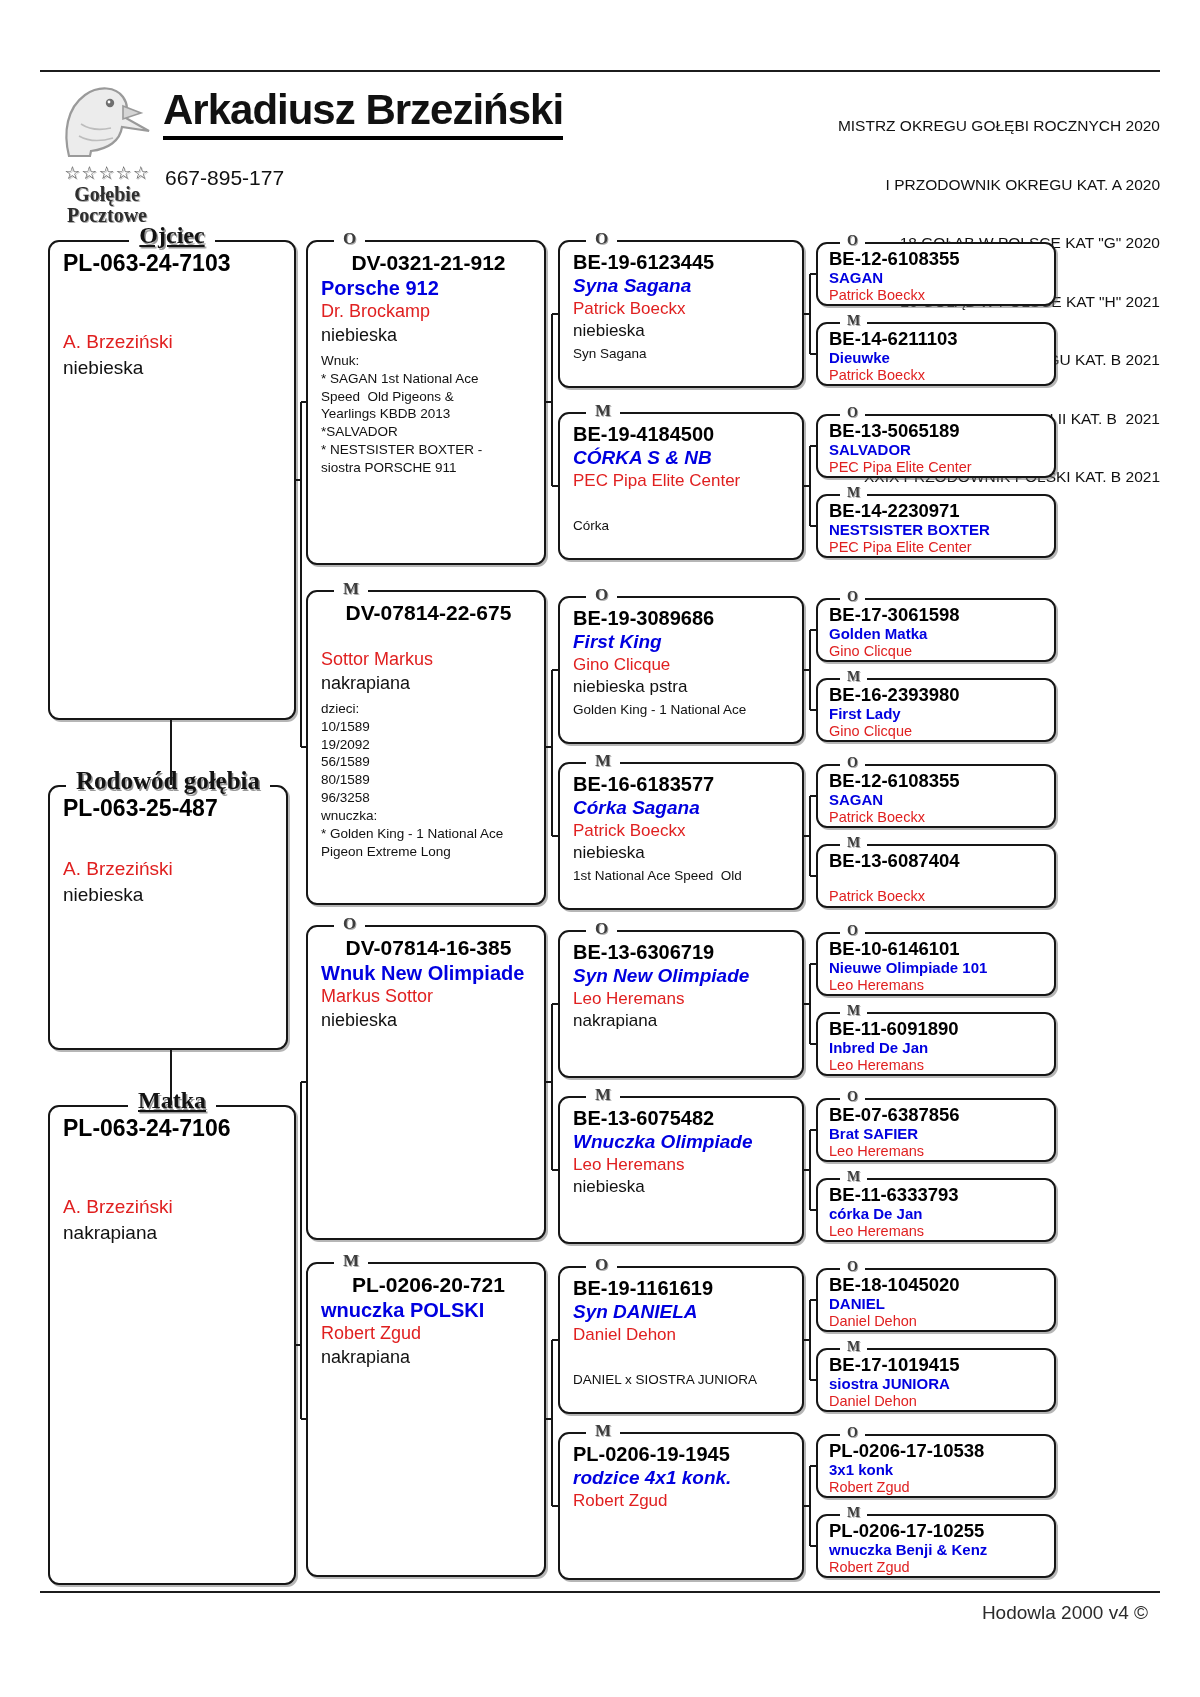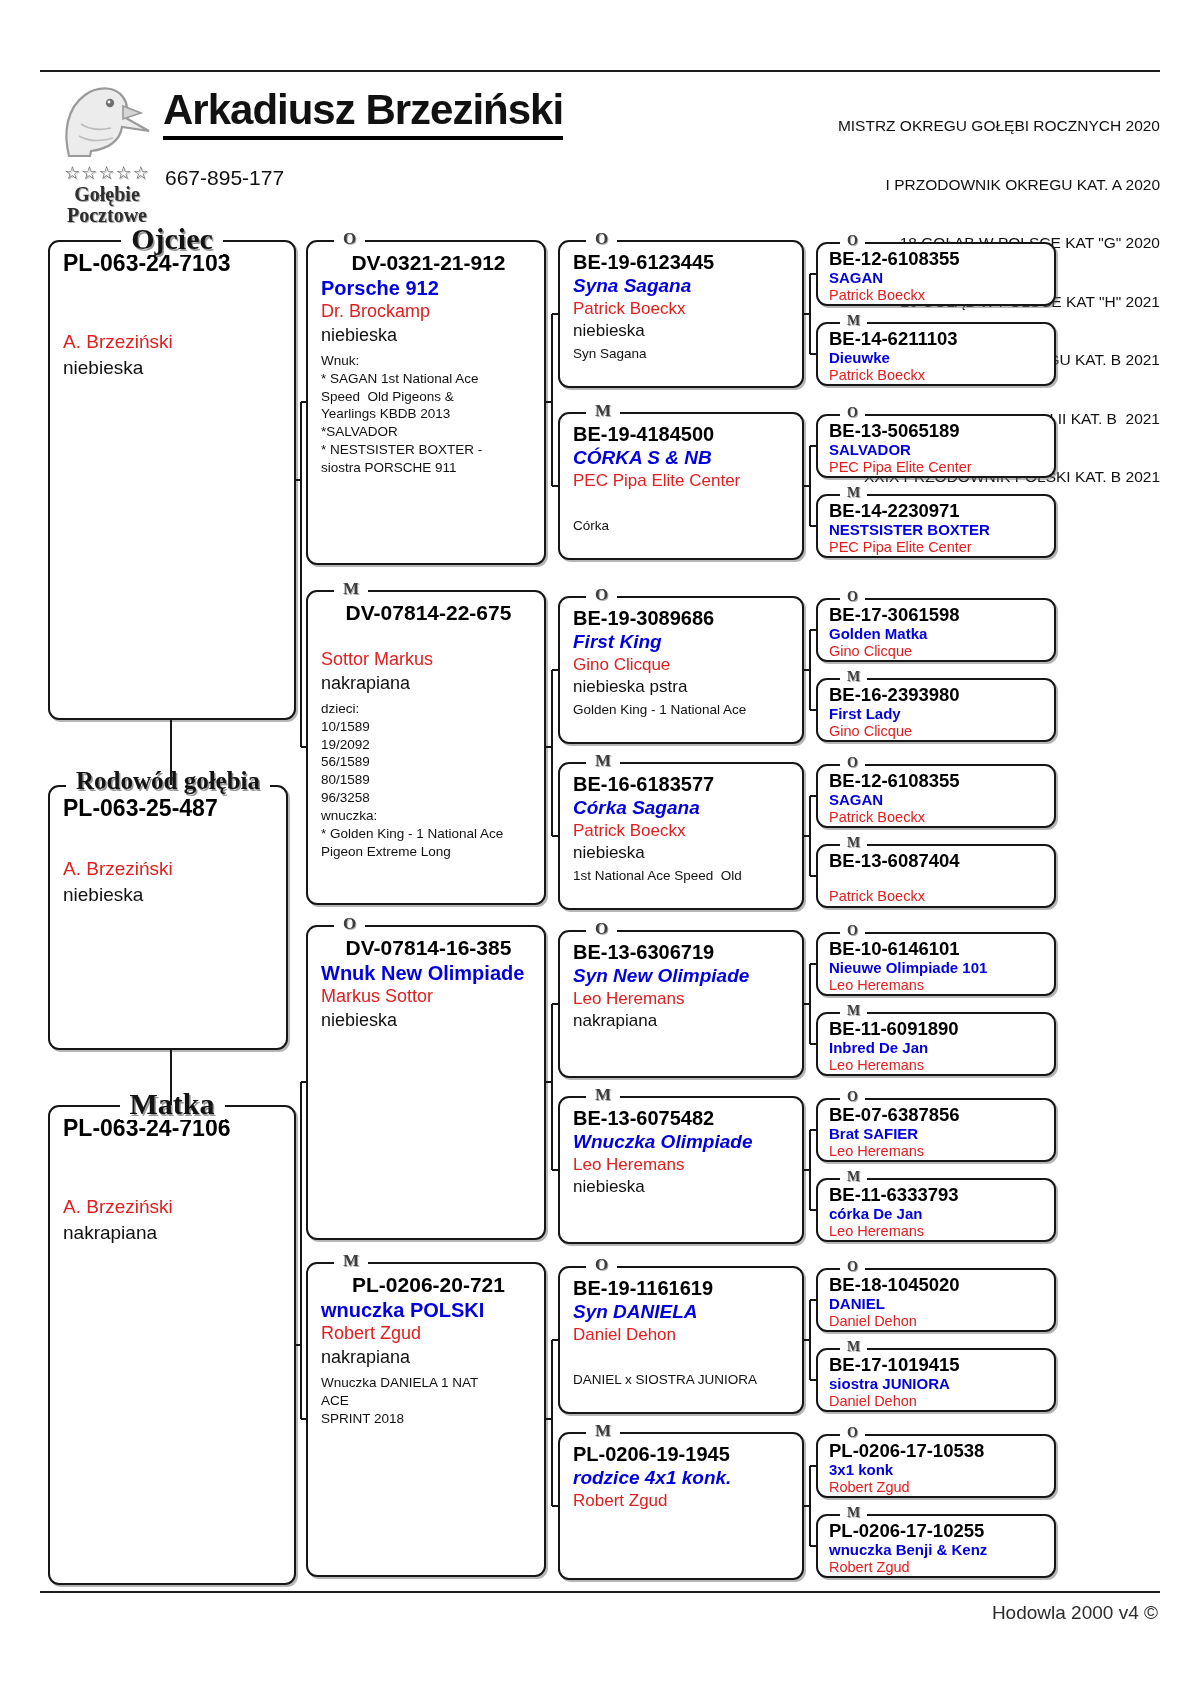--- a/index.html
+++ b/index.html
@@ -16,21 +16,21 @@
   .breeder { position:absolute; left:163px; top:86px; font-size:42px; font-weight:bold; letter-spacing:-1px; border-bottom:4px solid #000; padding-bottom:2px; }
   .phone { position:absolute; left:165px; top:166px; font-size:21px; }
   .achv { position:absolute; right:40px; top:77px; text-align:right; font-size:15.5px; line-height:19.5px; white-space:pre; }
 
   
   .pbox { position:absolute; box-sizing:border-box; border:2.5px solid #161616; border-radius:11px; background:#fff;
           box-shadow:2px 2px 0 rgba(110,110,110,.5); padding:8px 8px 6px 13px; }
   .boxtitle { position:absolute; top:-20px; left:0; width:100%; text-align:center; font-family:"Liberation Serif", serif;
               font-weight:bold; color:#131313; text-shadow:1.5px 1.5px 0 #999; }
   .boxtitle span { background:#fff; padding:0 10px; }
-  .t-big { font-size:30px; }
+  .t-big { font-size:24px;text-decoration:underline; }
   .t-mid { font-size:25px; }
   .sexlabel { position:absolute; top:-13px; left:26px; background:#fff; padding:0 9px; font-family:"Liberation Serif", serif;
               font-weight:bold; font-size:17px; color:#3d3d3d; text-shadow:1px 1px 0 #aaa; }
   .gen4 .sexlabel { top:-11px; font-size:14px; left:22px; padding:0 7px; }
 
   .ring { font-weight:bold; color:#000; }
   .pname { font-weight:bold; color:var(--blue); }
   .fancier { color:var(--red); }
   .colorline { color:#111; }
   .notes { font-size:13.5px; line-height:1.32; white-space:pre-wrap; margin-top:5px; }
@@ -53,21 +53,21 @@
   .gen4 .pname { font-size:15px; line-height:1.15; }
   .gen4 .fancier { font-size:14.5px; line-height:1.15; }
 
   .pname:empty { min-height:22px; display:block; }
   .gen4 .pname:empty { min-height:17px; }
   .colorline:empty { min-height:22px; display:block; }
   .note:empty { display:none; }
 
   .conn { position:absolute; }
 
-  .footer-credit { position:absolute; right:42px; top:1602px; font-size:19px; color:#2b2b2b; }
+  .footer-credit { position:absolute; right:52px; top:1602px; font-size:19px; color:#2b2b2b; }
 </style>
 </head>
 <body>
 
 <div id="page">
 
   <div class="rule" style="left:40px; top:70px; width:1120px;"></div>
 
   <div class="logo">
     <svg width="96" height="74" viewBox="0 0 96 74">
@@ -154,23 +154,20 @@
         <div class="fancier">Markus Sottor</div>
         <div class="colorline">niebieska</div>
         <div class="notes"></div>
       </div>
       <div class="pbox gen2" style="left: 306px; top: 1262px; width: 240px; height: 315px;">
         <div class="sexlabel">M</div>
         <div class="ring">PL-0206-20-721</div>
         <div class="pname">wnuczka POLSKI</div>
         <div class="fancier">Robert Zgud</div>
         <div class="colorline">nakrapiana</div>
-        <div class="notes">Wnuczka DANIELA 1 NAT
-ACE
-SPRINT 2018</div>
       </div>
       <div class="pbox gen3" style="left: 558px; top: 240px; width: 246px; height: 148px;">
         <div class="sexlabel">O</div>
         <div class="ring">BE-19-6123445</div>
         <div class="pname">Syna Sagana</div>
         <div class="fancier">Patrick Boeckx</div>
         <div class="colorline">niebieska</div>
         <div class="note">Syn Sagana</div>
       </div>
       <div class="pbox gen3" style="left: 558px; top: 412px; width: 246px; height: 148px;">

